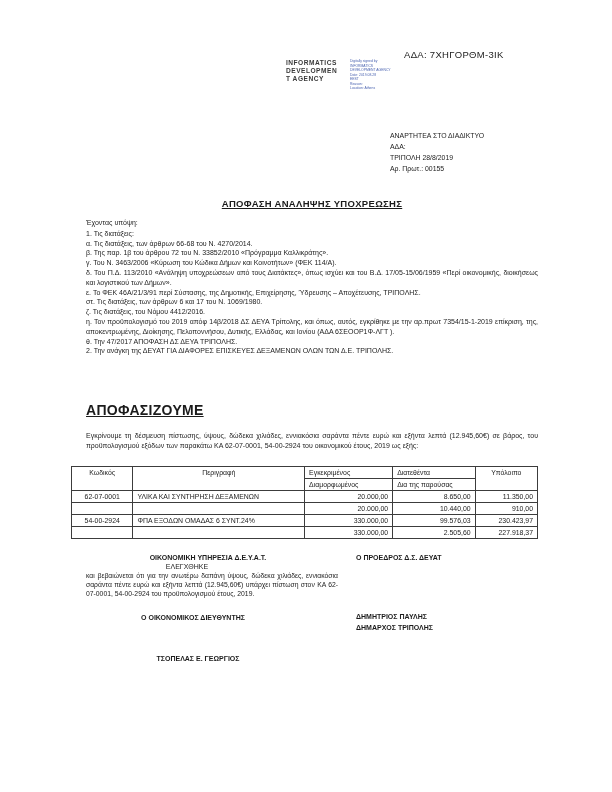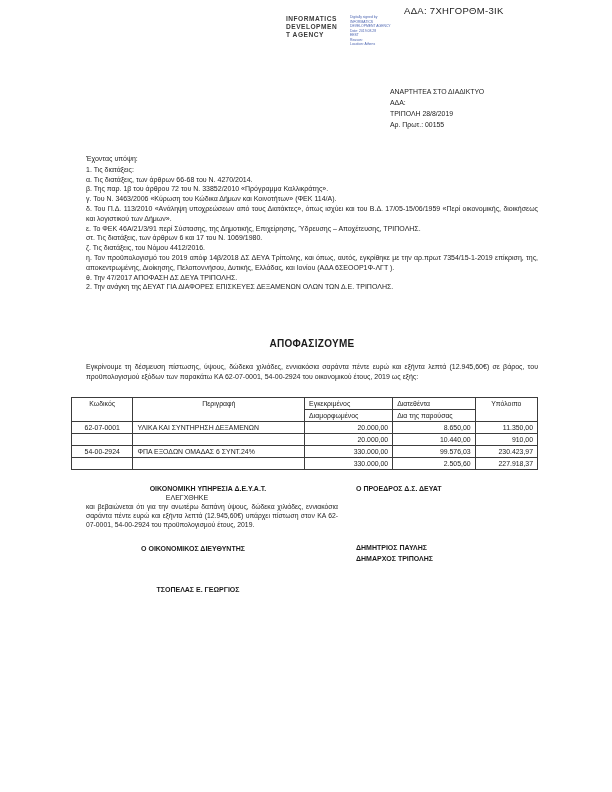--- a/index.html
+++ b/index.html
@@ -2,40 +2,40 @@
 <html><head>
 <meta charset="utf-8">
 <style>
   * { margin:0; padding:0; box-sizing:border-box; }
   html, body { background:#ffffff; }
   body {
     width:612px; height:792px; position:relative; overflow:hidden;
     font-family:"Liberation Sans","DejaVu Sans",sans-serif;
     color:#1b1b1b;
   }
-  .page { position:absolute; inset:0; background:#ffffff; }
+  .page { position:absolute; inset:0; background:#ffffff;margin-top:44px; }
 
   .ada-top { position:absolute; top:5px; left:404px; font-size:9.5px; letter-spacing:.3px; }
 
   .stamp { position:absolute; top:15px; left:286px; display:flex; gap:6px; }
   .stamp-agency { font-size:6.6px; font-weight:bold; color:#3a3a3a; line-height:8.2px; letter-spacing:.5px; width:58px; }
   .stamp-details { font-size:3.4px; color:#4a63b0; line-height:4.5px; width:70px; }
 
   .org { position:absolute; top:66px; left:86px; }
   .org-name { font-size:11px; font-weight:bold; margin-bottom:6px; }
   .org-line { font-size:6.9px; line-height:9.8px; }
 
   .right-head { position:absolute; top:86px; left:390px; }
   .right-line { font-size:6.9px; line-height:11px; }
 
   .main { position:absolute; top:154px; left:86px; width:452px; }
   .doc-title { text-align:center; font-size:9.5px; font-weight:bold; text-decoration:underline; letter-spacing:.3px; margin-bottom:9px; }
   .preamble { font-size:7px; line-height:9.8px; margin-bottom:1px; }
   .prov { font-size:7px; line-height:9.8px; text-align:justify; }
-  .decision-heading { text-align:center; font-size:10px; font-weight:bold; letter-spacing:.3px; margin-top:46px; margin-bottom:13px; }
+  .decision-heading { text-align:left; font-size:14px; font-weight:bold; text-decoration:underline; letter-spacing:.3px; margin-top:46px; margin-bottom:13px; }
   .decision-text { font-size:7px; line-height:9.8px; text-align:justify; }
 
   table.budget { border-collapse:collapse; margin-top:15px; margin-left:-15px; table-layout:fixed; }
   table.budget th, table.budget td {
     border:1px solid #3c3c3c; font-size:6.9px; font-weight:normal;
     padding:2px 4px; height:12px; overflow:hidden; white-space:nowrap;
   }
   .col-code  { width:62px;  text-align:center; }
   .col-desc  { width:173px; text-align:left; }
   .col-num   { width:89px;  text-align:right; }
@@ -81,20 +81,21 @@
 
 
   <div class="right-head">
     <div class="right-line">ΑΝΑΡΤΗΤΕΑ ΣΤΟ ΔΙΑΔΙΚΤΥΟ</div>
     <div class="right-line">ΑΔΑ:</div>
     <div class="right-line">ΤΡΙΠΟΛΗ 28/8/2019</div>
     <div class="right-line">Αρ. Πρωτ.: 00155</div>
   </div>
 
   <div class="main">
+    <div class="doc-title">ΑΠΟΦΑΣΗ ΑΝΑΛΗΨΗΣ ΥΠΟΧΡΕΩΣΗΣ</div>
     <div class="preamble">Έχοντας υπόψη:</div>
 
     <div class="prov">1. Τις διατάξεις:</div>
     <div class="prov">α. Τις διατάξεις, των άρθρων 66-68 του Ν. 4270/2014.</div>
     <div class="prov">β. Της παρ. 1β του άρθρου 72 του Ν. 33852/2010 «Πρόγραμμα Καλλικράτης».</div>
     <div class="prov">γ. Του Ν. 3463/2006 «Κύρωση του Κώδικα Δήμων και Κοινοτήτων» (ΦΕΚ 114/Α).</div>
     <div class="prov">δ. Του Π.Δ. 113/2010 «Ανάληψη υποχρεώσεων από τους Διατάκτες», όπως ισχύει και του Β.Δ. 17/05-15/06/1959 «Περί οικονομικής, διοικήσεως και λογιστικού των Δήμων».</div>
     <div class="prov">ε. Το ΦΕΚ 46Α/21/3/91 περί Σύστασης, της Δημοτικής, Επιχείρησης, Ύδρευσης – Αποχέτευσης, ΤΡΙΠΟΛΗΣ.</div>
     <div class="prov">στ. Τις διατάξεις, των άρθρων 6 και 17  του Ν. 1069/1980.</div>
     <div class="prov">ζ. Τις διατάξεις, του Νόμου 4412/2016.</div>

